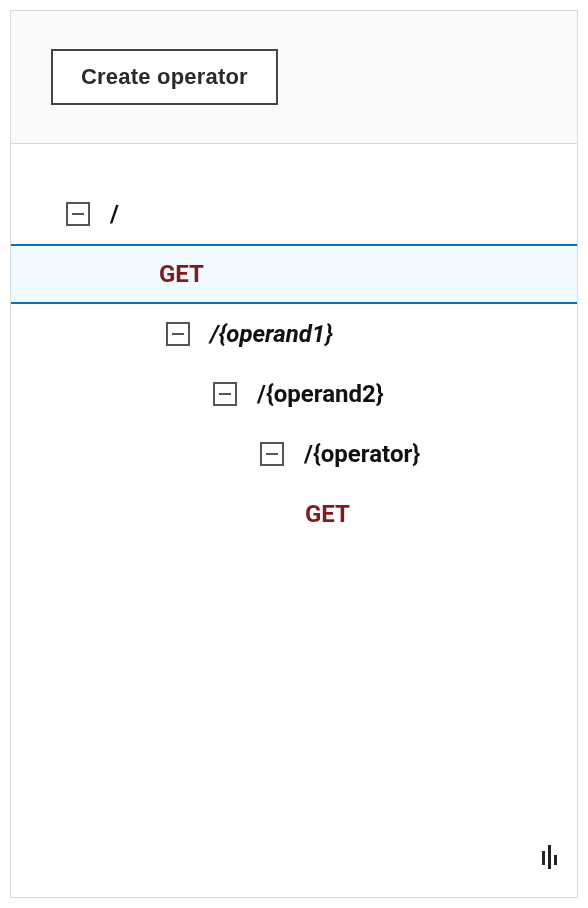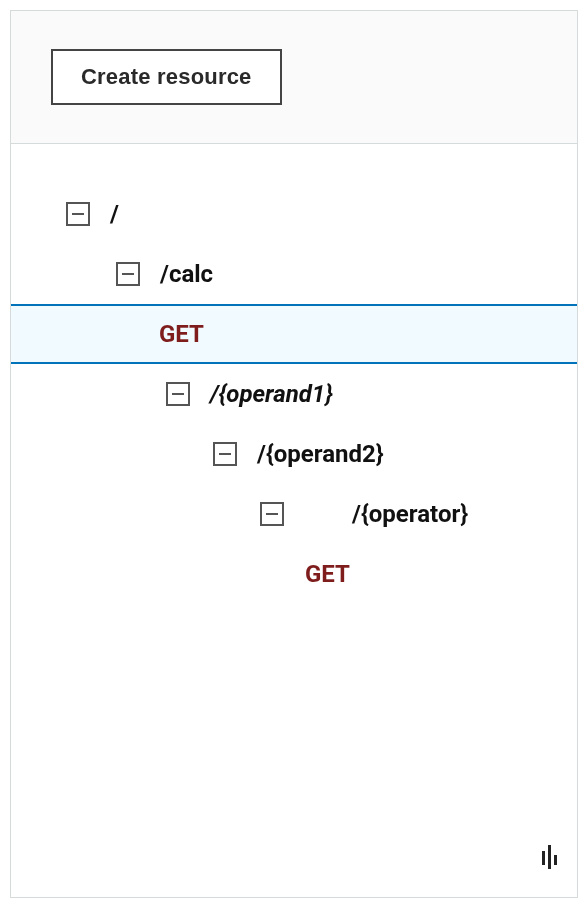--- a/index.html
+++ b/index.html
@@ -72,21 +72,21 @@
   .selected {
     background: #f0faff;
     border-top: 2px solid #0073bb;
     border-bottom: 2px solid #0073bb;
   }
   .indent-0 { padding-left: 55px; }
   .indent-1 { padding-left: 105px; }
   .method-indent-1 { padding-left: 148px; }
   .indent-2 { padding-left: 155px; font-style: italic; }
   .indent-3 { padding-left: 202px; text-align: right; }
-  .indent-4 { padding-left: 249px; gap: 48px; }
+  .indent-4 { padding-left: 249px; }
   .method-indent-4 { padding-left: 294px; }
   .stats-icon {
     position: absolute;
     right: 20px;
     bottom: 32px;
     display: flex;
     align-items: flex-end;
     gap: 3px;
     cursor: pointer;
   }
@@ -98,34 +98,30 @@
   .stats-icon span:nth-child(1){ height: 14px; }
   .stats-icon span:nth-child(2){ height: 24px; margin-bottom: -4px;}
   .stats-icon span:nth-child(3){ height: 10px; }
 </style>
 </head>
 <body>
 
 <div class="panel">
 
   <div class="header">
-    <button class="create-btn">Create resource</button>
+    <button class="create-btn">Create operator</button>
   </div>
 
   <div class="tree">
 
     <div class="tree-row indent-0">
       <div class="expander"></div>
       <span class="path-label">/</span>
     </div>
 
-    <div class="tree-row indent-1">
-      <div class="expander"></div>
-      <span class="path-label">/calc</span>
-    </div>
 
     <div class="tree-row method-indent-1 selected">
       <span class="method method-get">GET</span>
     </div>
 
 
     <div class="tree-row indent-2">
       <div class="expander"></div>
       <span class="path-label">/{operand1}</span>
     </div>

